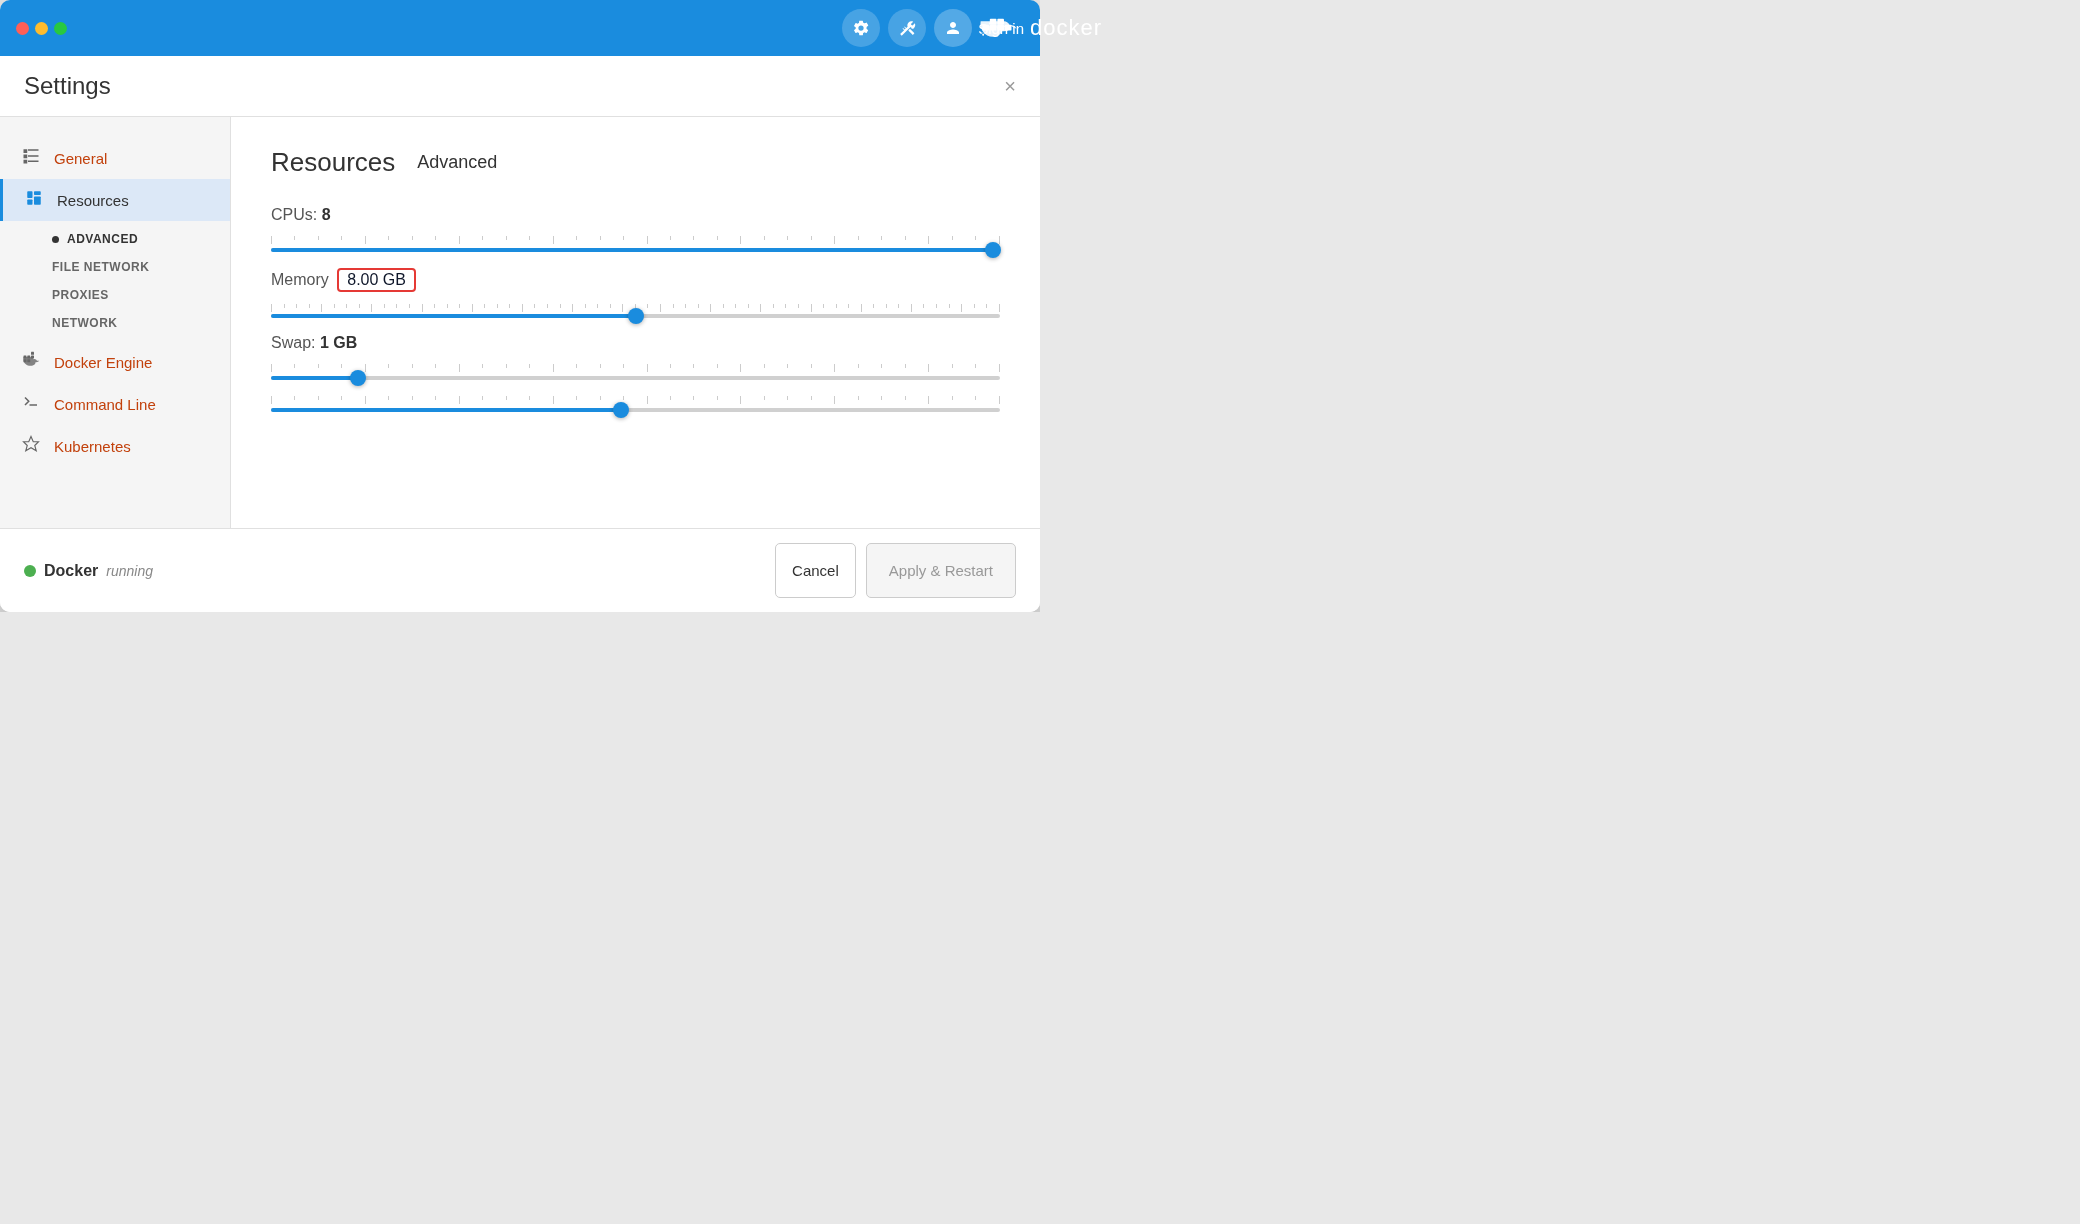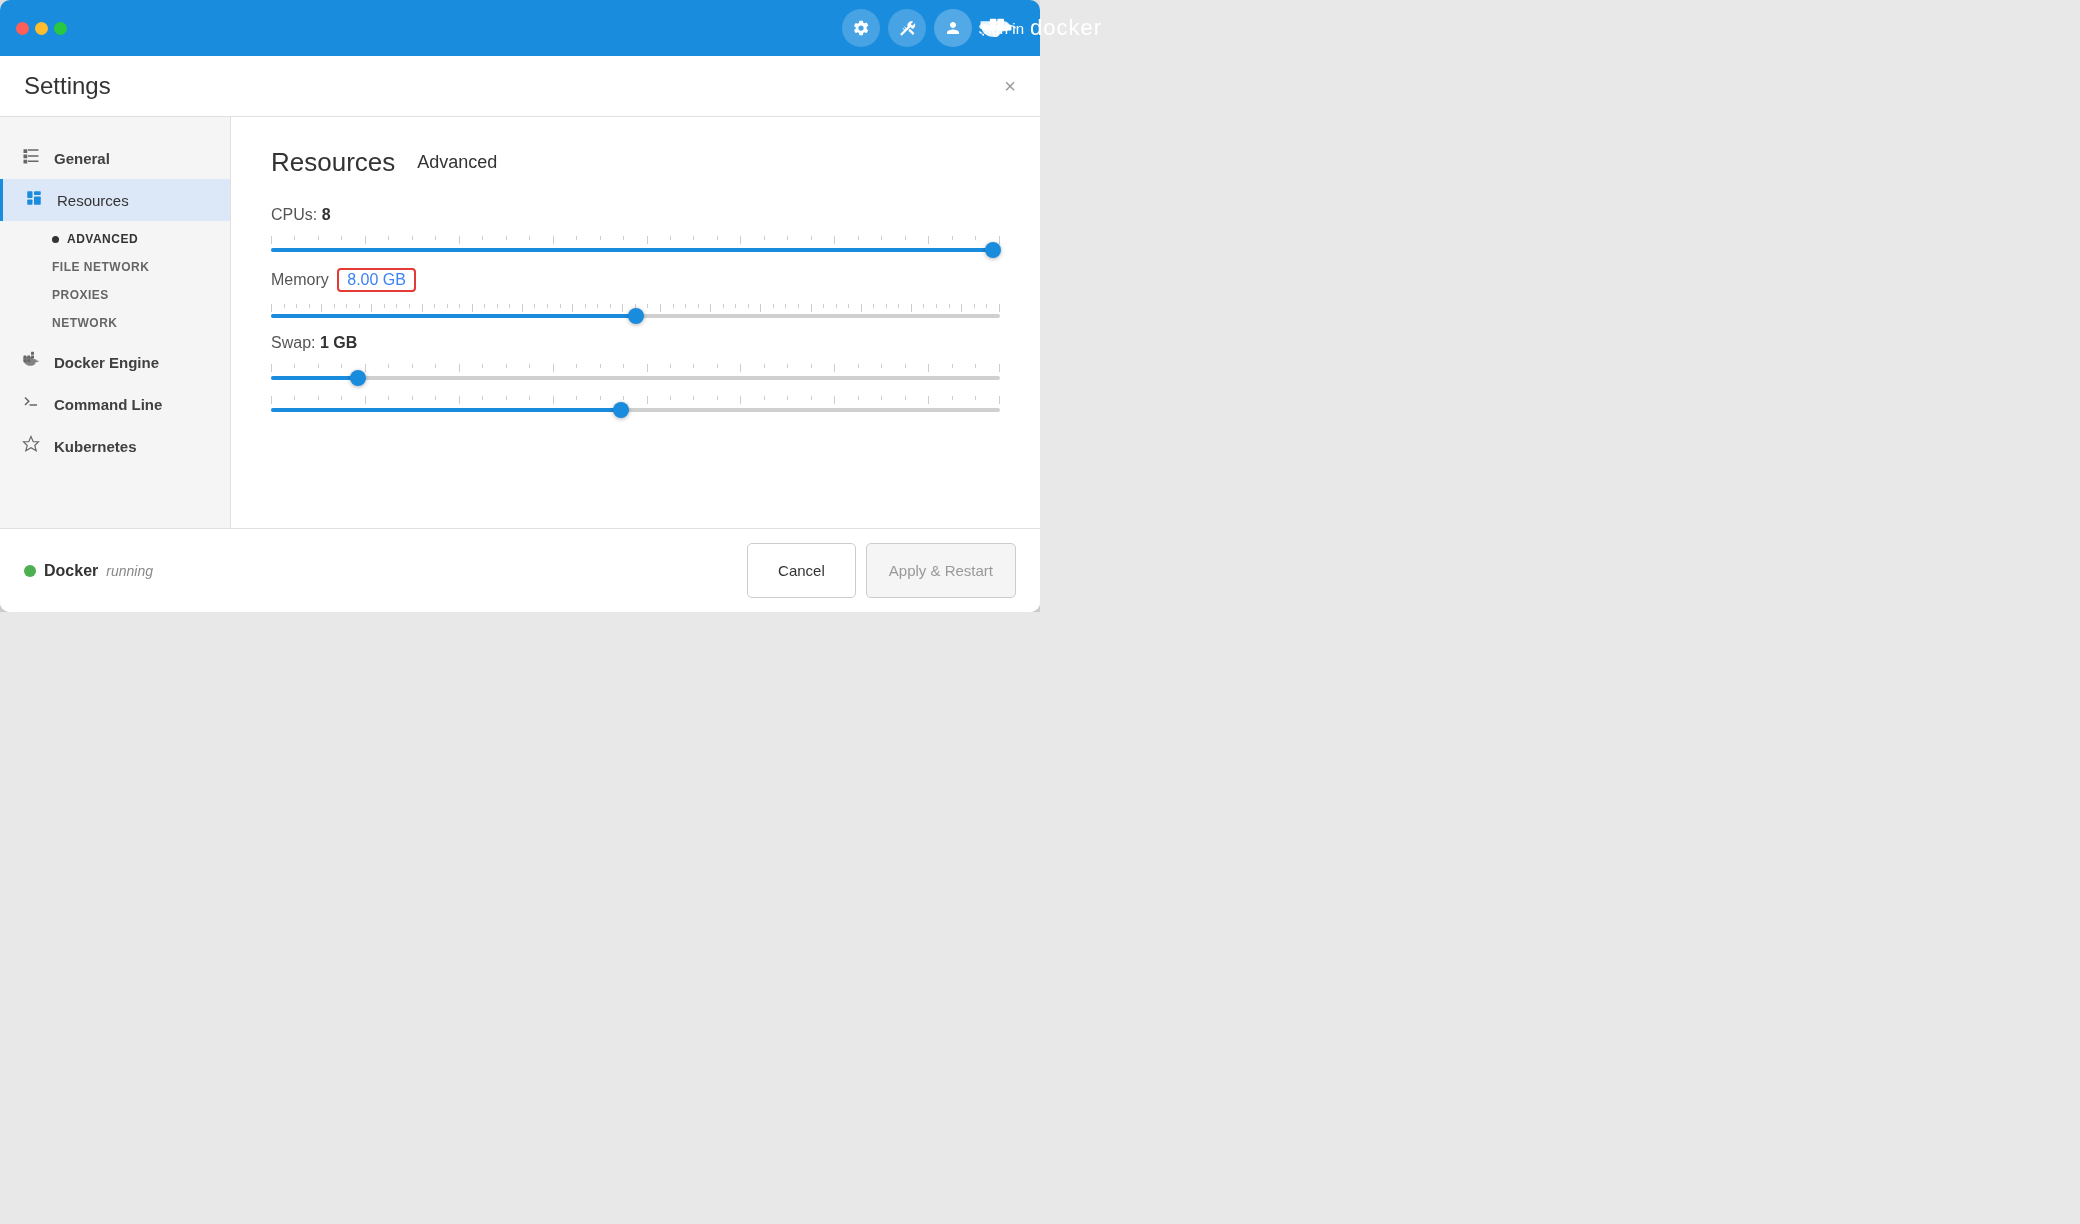--- a/index.html
+++ b/index.html
@@ -129,23 +129,23 @@
       padding: 20px 0;
       flex-shrink: 0;
       overflow-y: auto;
     }
     .sidebar-item {
       display: flex;
       align-items: center;
       gap: 12px;
       padding: 10px 20px;
       cursor: pointer;
-      color: #404040;
+      color: #c2410c;
       font-size: 15px;
-      font-weight: 700;
+      font-weight: 400;
     }
     .sidebar-item.active {
       background: #dce8f7;
       border-left: 3px solid #1a8cde;
       color: #333;
       font-weight: 500;
     }
     .sidebar-item .icon {
       width: 22px;
       text-align: center;
@@ -216,21 +216,21 @@
     }
     .slider-label strong {
       color: #333;
     }
     .memory-value-box {
       display: inline-block;
       border: 2px solid #e53935;
       border-radius: 4px;
       padding: 1px 8px;
       font-size: 16px;
-      color: #3b82f6;
+      color: #0f172a;
       font-weight: 500;
       margin-left: 4px;
     }
     .slider-bar {
       position: relative;
       height: 4px;
       background: #d0d0d0;
       border-radius: 2px;
       margin-top: 4px;
     }
@@ -290,21 +290,21 @@
     .status-running {
       font-size: 14px;
       color: #888;
       font-style: italic;
     }
     .bottom-actions {
       display: flex;
       gap: 10px;
     }
     .btn-cancel {
-      padding: 9px 30px;
+      padding: 9px 16px;
       border: 1px solid #ccc;
       border-radius: 5px;
       background: white;
       font-size: 15px;
       color: #333;
       cursor: pointer;
     }
     .btn-apply {
       padding: 18px 22px;
       border: 1px solid #ccc;

